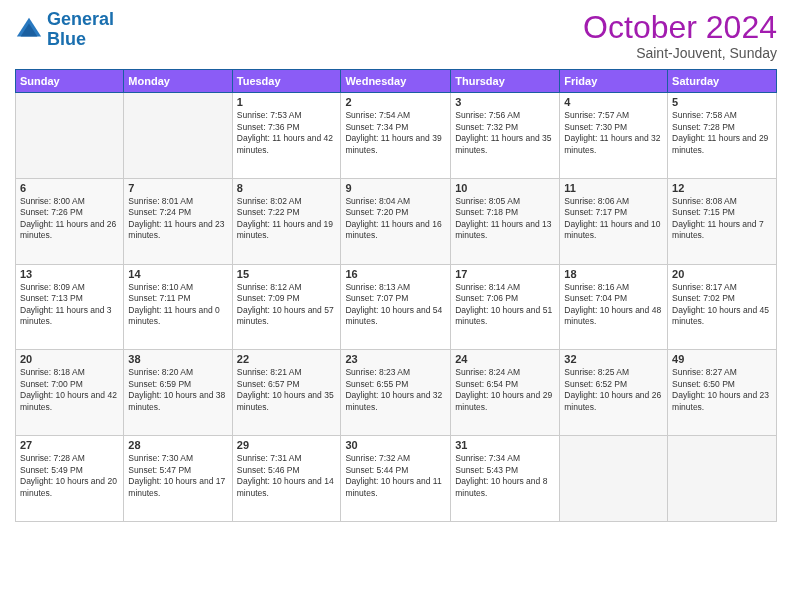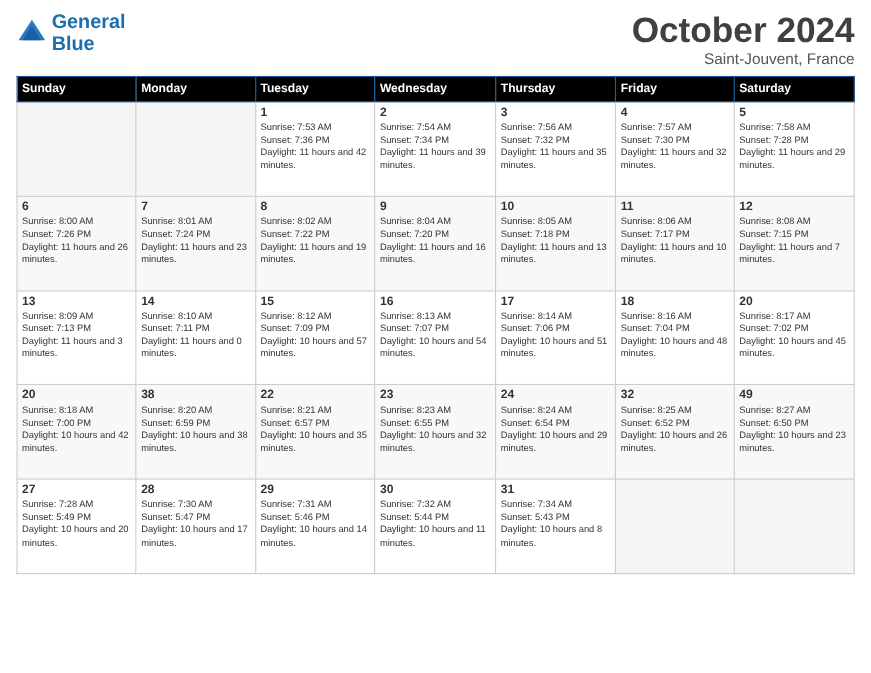--- a/index.html
+++ b/index.html
@@ -39,35 +39,35 @@
     }
     .logo-icon {
       width: 28px;
       height: 28px;
     }
     .title-area {
       text-align: right;
     }
     .month-title {
       font-size: 32px;
-      font-weight: bold;
-      color: #404040;
+      font-weight: normal;
+      color: #a21caf;
       line-height: 1.1;
     }
     .location {
       font-size: 14px;
       color: #555;
     }
     .calendar-table {
       width: 100%;
       border-collapse: collapse;
       flex: 1;
     }
     .calendar-table th {
-      background-color: #000000;
+      background-color: #8b5cf6;
       color: #fff;
       font-size: 11px;
       font-weight: bold;
       padding: 5px 4px;
       text-align: left;
       border: 1px solid #1a5fa0;
     }
     .calendar-table td {
       border: 1px solid #ccc;
       vertical-align: top;
@@ -107,21 +107,21 @@
         <polygon points="15,2 28,22 2,22" fill="#2979c0"></polygon>
         <polygon points="15,8 24,22 6,22" fill="#1a5fa0"></polygon>
       </svg>
       <div class="logo-text">
         <div><span>General</span></div>
         <div><span>Blue</span></div>
       </div>
     </div>
     <div class="title-area">
       <div class="month-title">October 2024</div>
-      <div class="location">Saint-Jouvent, France</div>
+      <div class="location">Saint-Jouvent, Sunday</div>
     </div>
   </div>
 
   <table class="calendar-table">
     <thead>
       <tr>
       <th>Sunday</th>
           <th>Monday</th>
           <th>Tuesday</th>
           <th>Wednesday</th>

